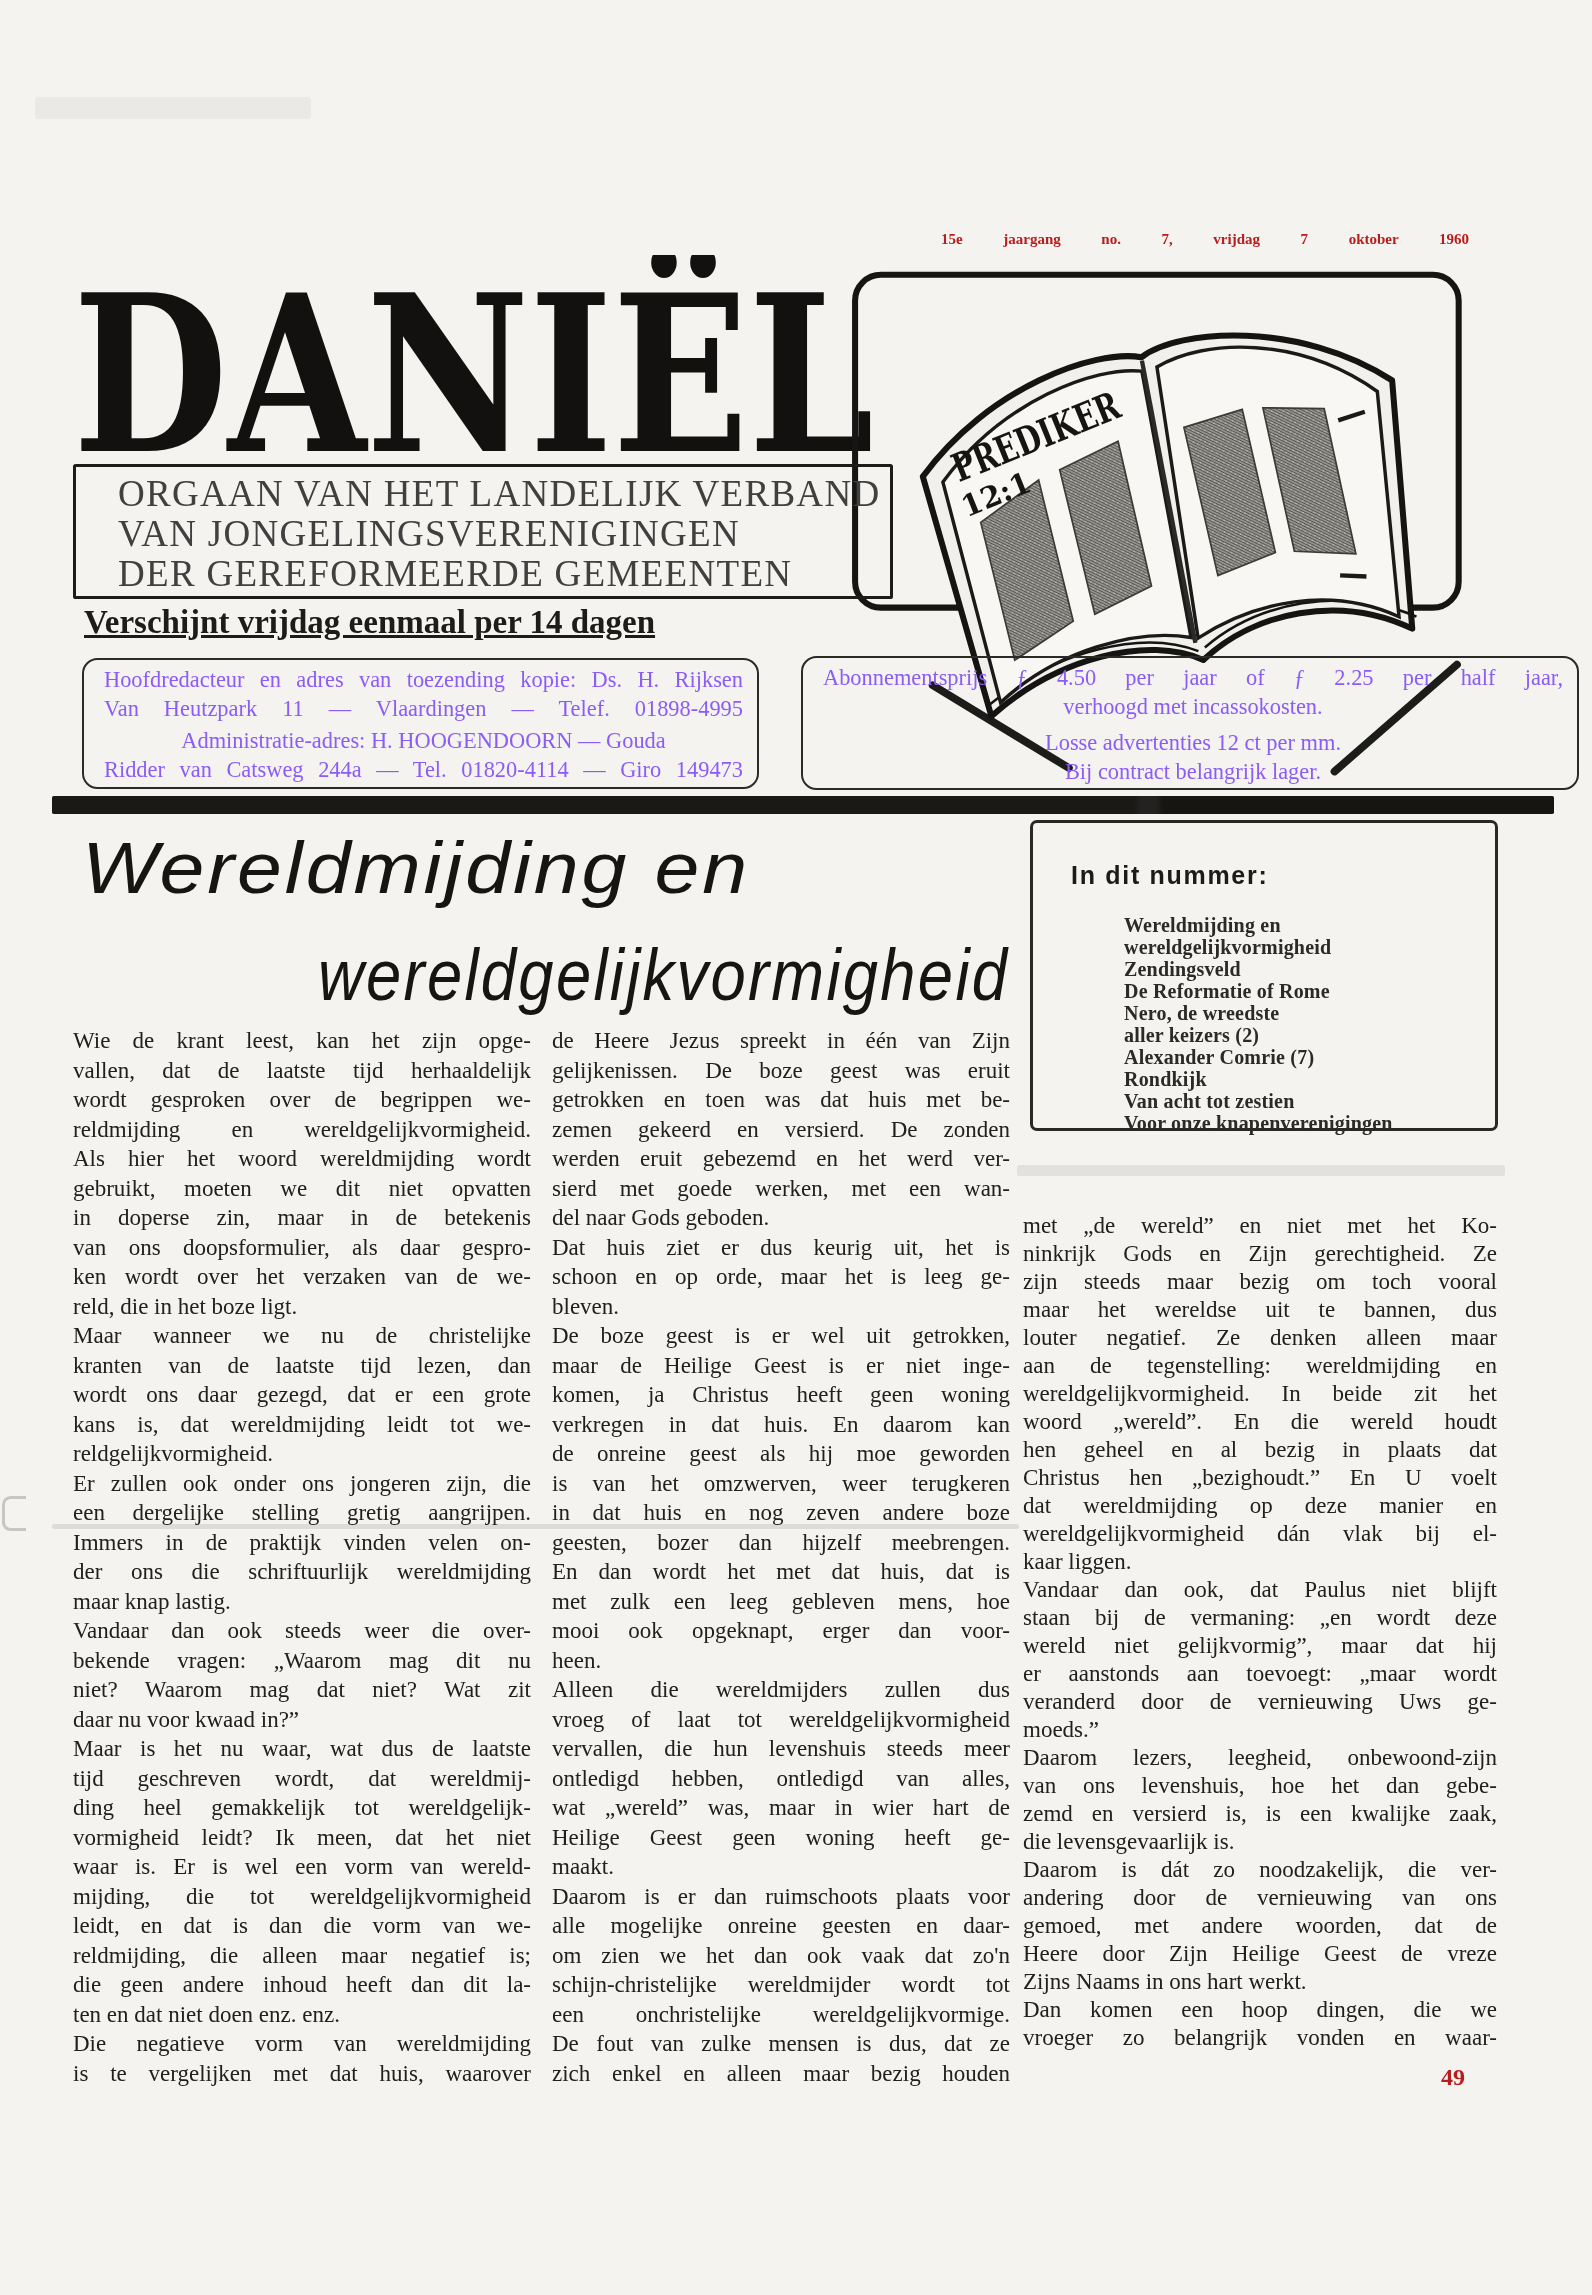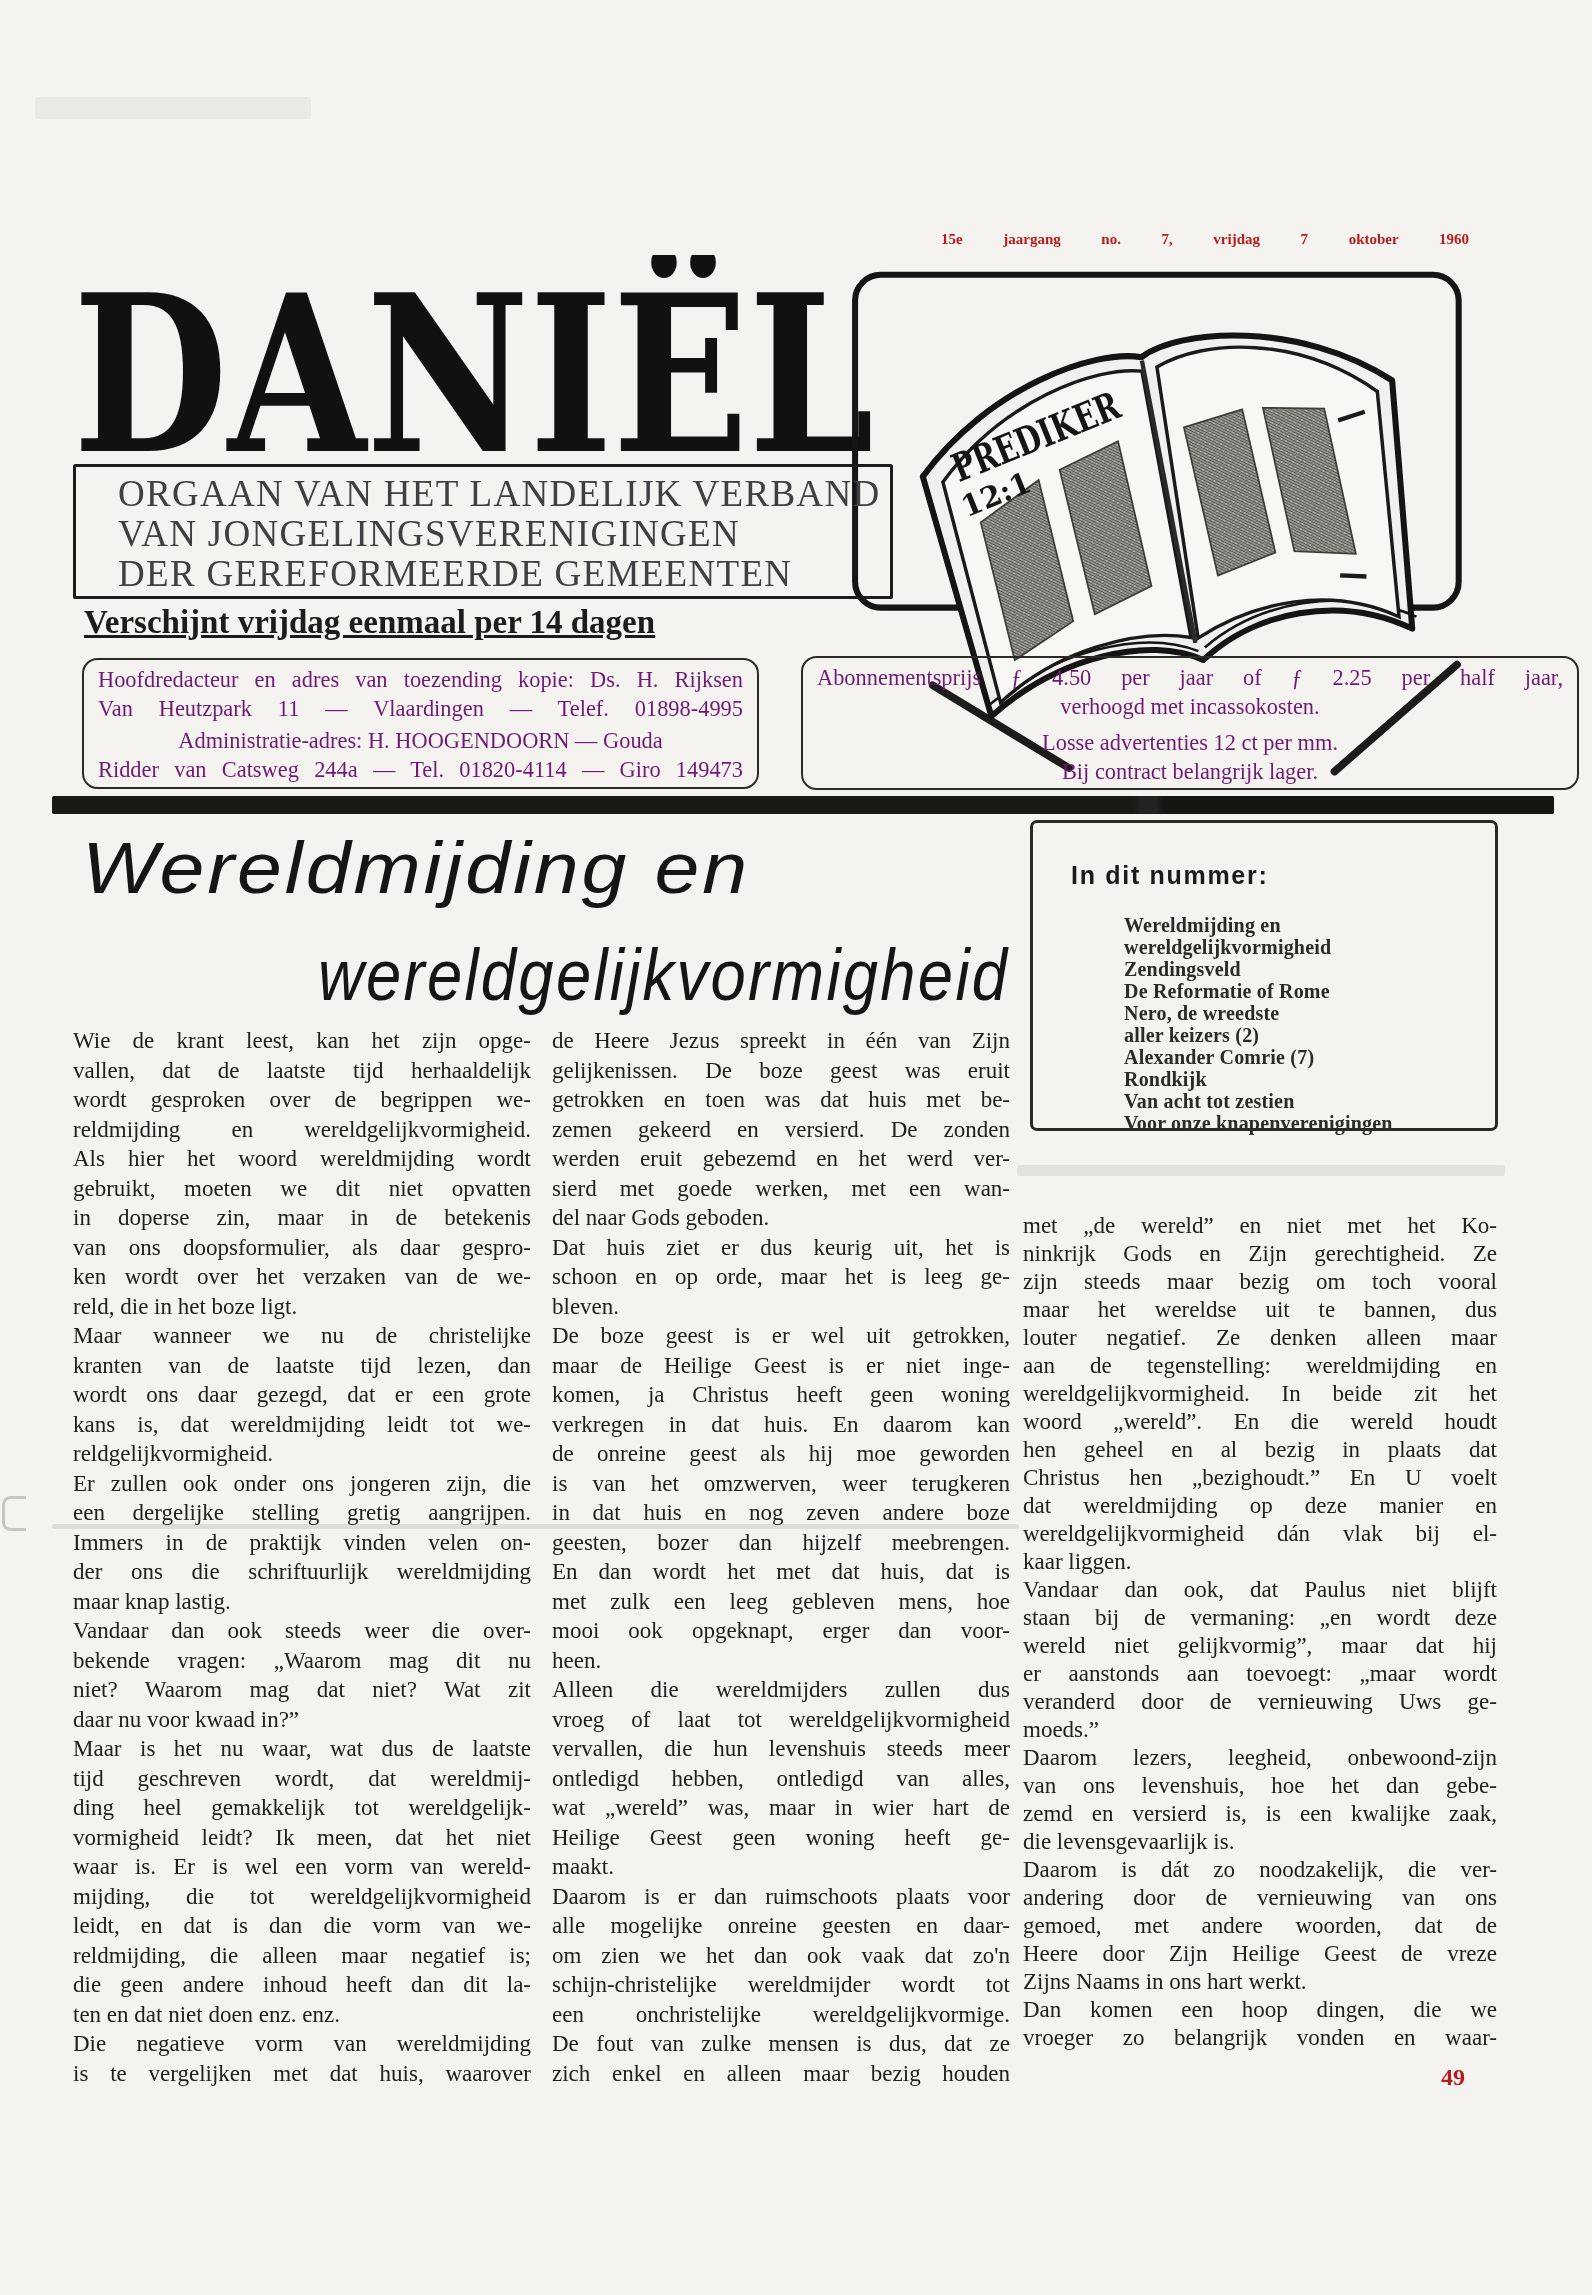--- a/index.html
+++ b/index.html
@@ -27,21 +27,21 @@
     color:#404040; white-space:nowrap;margin-left:16px;
   }
   .frequency-line{
     position:absolute; left:84px; top:604px;
     font-weight:700; font-size:33px; color:#1d1c1a;text-decoration:underline;
   }
   
   .info-box{
     position:absolute; box-sizing:border-box;
     border:2.6px solid #2b2a27; border-radius:15.5px;
-    padding:6px 14px 0 14px; font-size:22.4px; line-height:28.5px; color:#701a75;font-family:Liberation Serif, serif;
+    padding:6px 14px 0 20px; font-size:22.4px; line-height:28.5px; color:#8b5cf6;font-family:Liberation Serif, serif;
   }
   .info-box-left{left:82px; top:658px; width:677px; height:131px;}
   .info-box-right{left:801px; top:656px; width:778px; height:134px;}
   .info-line{text-align:justify; text-align-last:justify; white-space:nowrap0;}
   .info-box-left .info-line:nth-child(3){text-align:right; text-align-last:center; margin-top:4.3px;}
   .info-box-right .info-line:nth-child(2){text-align:center; text-align-last:center;}
   .info-box-right .info-line:nth-child(3){text-align:center; text-align-last:center; margin-top:8px;}
   .info-box-right .info-line:nth-child(4){text-align:center; text-align-last:center;}
   .divider-bar{
     position:absolute; left:52px; top:796px; width:1502px; height:18px;

